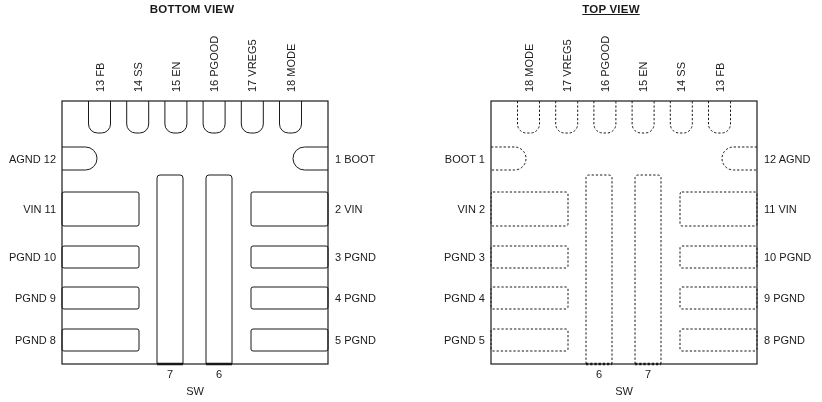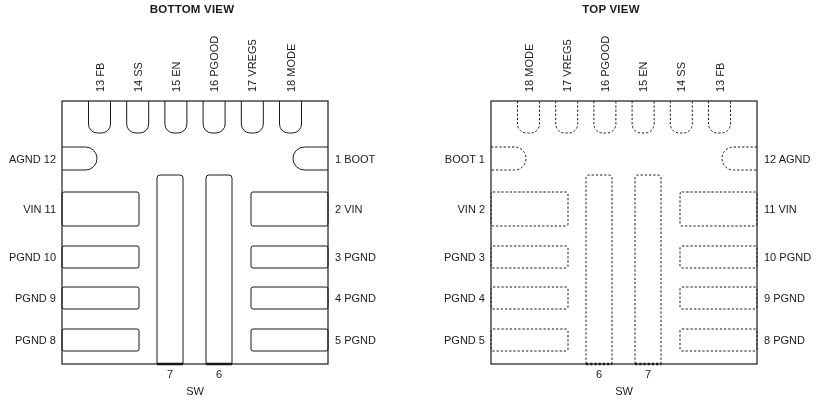--- a/index.html
+++ b/index.html
@@ -2,21 +2,21 @@
 <html><head>
 <meta charset="utf-8">
 <style>
   html,body{margin:0;padding:0;background:#ffffff;}
   body{width:822px;height:402px;overflow:hidden;
        font-family:"Liberation Sans", sans-serif;}
   .figure{position:relative;width:822px;height:402px;background:#ffffff;padding-left:36px;}
   .view-title{position:absolute;top:3px;width:266px;text-align:center;
               font-size:11.5px;font-weight:bold;color:#1a1a1a;letter-spacing:.2px;}
   #title-bottom{left:59px;}
-  #title-top{left:478px;}
+  #title-top{left:478px;text-decoration:underline;}
   svg{position:absolute;top:0;}
   #svg-bottom{left:0;}
   #svg-top{left:411px;}
   svg text{font-family:"Liberation Sans", sans-serif;font-size:11px;}
 </style>
 </head>
 <body>
 
 <div class="figure">
   <div class="view-title" id="title-bottom">BOTTOM VIEW</div>

